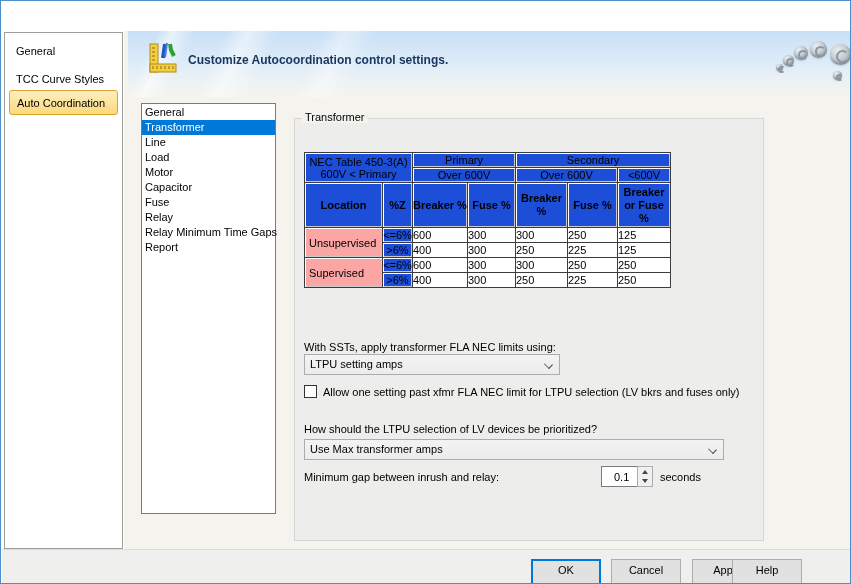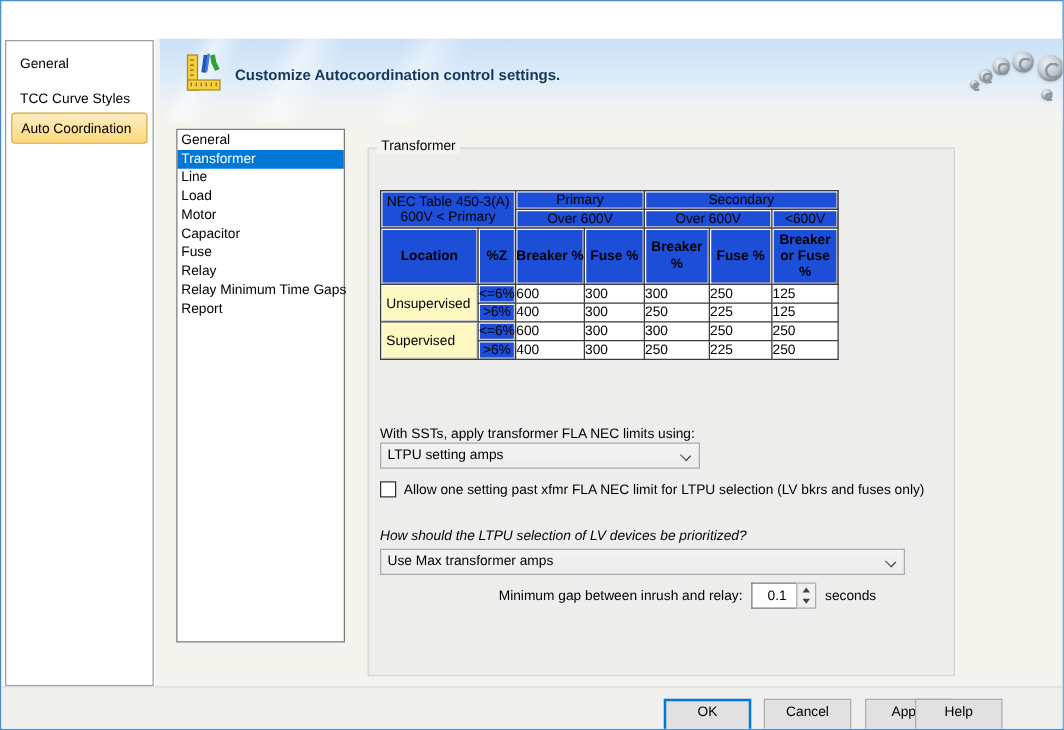--- a/index.html
+++ b/index.html
@@ -54,38 +54,38 @@
 
   .table-title { position:absolute; left:47px; top:15px; }
 
   table.nec { position:absolute; left:9px; top:33px; border-collapse:collapse;
               background:#f1f1f1; table-layout:fixed; }
   table.nec td { border:1px solid #3c3c3c; overflow:hidden; }
   td.hdr { background:#1d4ed8; text-align:center; vertical-align:middle;
            box-shadow:inset 1px 1px 0 #ffffff, inset -1px -1px 0 #c9c9c9; }
   td.hdr.bold { font-weight:bold; line-height:13px; }
   td.num { background:#fff; padding-right:5px; }
-  td.loc { background:#fef9c3; padding-left:4px;
+  td.loc { background:#fca5a5; padding-left:4px;
            box-shadow:inset 1px 1px 0 #ffffff, inset -1px -1px 0 #c9c9c9;margin-left:12px; }
   tr.r15 td { height:15px; }
   tr.r45 td { height:45px; }
 
   .field-label { position:absolute; white-space:nowrap; }
 
   .combo { position:absolute; height:21px; background:linear-gradient(#f3f3f3,#ececec);
            border:1px solid #acacac; line-height:19px; padding-left:5px; cursor:pointer; }
   .combo .chev { position:absolute; right:7px; top:6px; width:7px; height:7px; }
   .combo .chev::before { content:""; position:absolute; left:0; top:0; width:6px; height:6px;
            border-right:1px solid #444; border-bottom:1px solid #444; transform:rotate(45deg) scale(1,.8); }
 
   .checkrow { position:absolute; left:9px; top:266px; display:flex; align-items:center; }
   .checkbox { width:13px; height:13px; background:#fff; border:1px solid #333; margin-right:6px; cursor:pointer; }
 
   .gaprow { position:absolute; left:9px; top:347px; display:flex; align-items:center; }
-  .gaprow .gl { width:290px; text-align:right; margin-right:7px; }
+  .gaprow .gl { width:290px; text-align:left; margin-right:7px; }
   .spin-edit { width:36px; height:21px; border:1px solid #7a7a7a; border-right:none;
                background:#fff; font:inherit; padding-left:12px; }
   .spin-btns { width:16px; height:21px; border:1px solid #acacac; background:#f0f0f0;
                display:flex; flex-direction:column; }
   .spin-btns .sb { flex:1; display:flex; align-items:center; justify-content:center; cursor:pointer; }
   .arr-up { width:0; height:0; border-left:3px solid transparent; border-right:3px solid transparent;
             border-bottom:4px solid #444; }
   .arr-dn { width:0; height:0; border-left:3px solid transparent; border-right:3px solid transparent;
             border-top:4px solid #444; }
   .gap-unit { margin-left:7px; }
@@ -221,21 +221,21 @@
       <div class="combo" style="left:9px; top:235px; width:256px;">
         <span>LTPU setting amps</span>
         <span class="chev"></span>
       </div>
 
       <div class="checkrow">
         <span class="checkbox"></span>
         <span>Allow one setting past xfmr FLA NEC limit for LTPU selection (LV bkrs and fuses only)</span>
       </div>
 
-      <div class="field-label" style="left:9px; top:304px;font-style:italic;">How should the LTPU selection of LV devices be prioritized?</div>
+      <div class="field-label" style="left:9px; top:304px;">How should the LTPU selection of LV devices be prioritized?</div>
       <div class="combo" style="left:9px; top:320px; width:420px;">
         <span>Use Max transformer amps</span>
         <span class="chev"></span>
       </div>
 
       <div class="gaprow">
         <span class="gl">Minimum gap between inrush and relay:</span>
         <input class="spin-edit" value="0.1" style="">
         <span class="spin-btns">
           <span class="sb">

